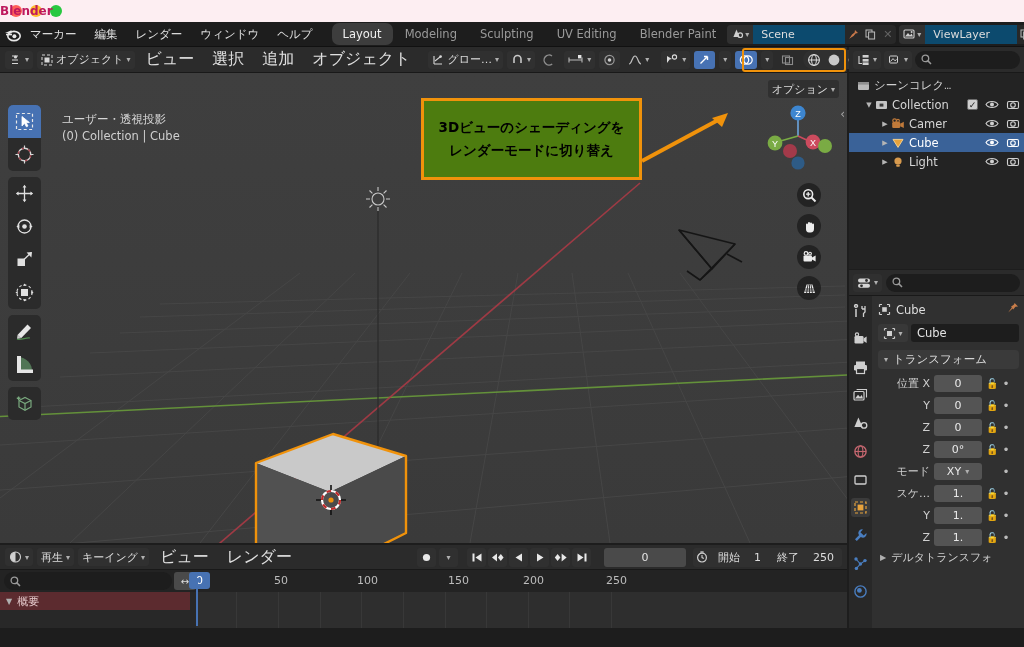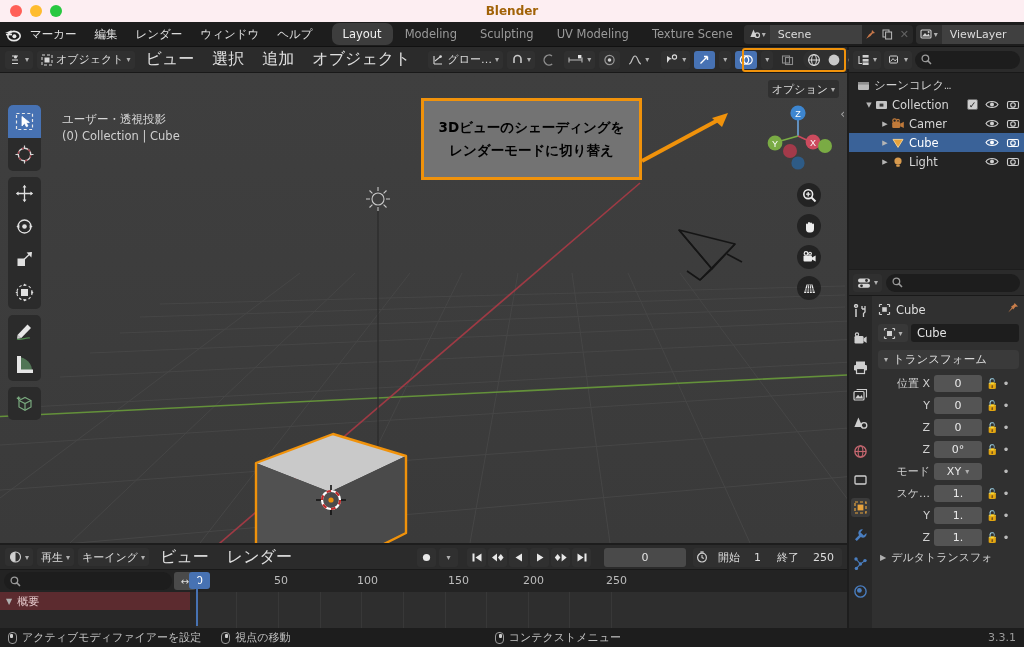--- a/index.html
+++ b/index.html
@@ -12,41 +12,41 @@
 
   
   .titlebar {
     height:22px; background:#fdeef2; display:flex; align-items:center;
     position:relative;
   }
   .tl-dots { display:flex; gap:8px; padding-left:10px; }
   .dot { width:12px; height:12px; border-radius:50%; }
   .dot.red{background:#ff5f57;} .dot.yellow{background:#febc2e;} .dot.green{background:#28c840;}
   .tl-title {
-    position:absolute; left:0; right:0; text-align:center;
-    font-size:12px; font-weight:bold; color:#a16207;
+    position:absolute; left:0; right:0; text-align:left;
+    font-size:12px; font-weight:bold; color:#be185d;
   }
 
   
   .topbar {
     height:25px; background:#1d1d1d; display:flex; align-items:center;
     gap:0px; padding:0 4px; border-bottom:1px solid #111;
   }
   .blender-logo { width:22px; height:18px; display:flex; align-items:center; justify-content:center; }
   .menu-item {
     padding:3px 9px; font-size:11.5px; color:#e0e0e0; white-space:nowrap;
   }
   .wstabs { display:flex; align-items:center; margin-left:10px; gap:1px; }
   .wstab { padding:4px 11px; font-size:11.5px; color:#9a9a9a; border-radius:7px; white-space:nowrap;}
   .wstab.active { background:#3d3d3d; color:#f0f0f0; }
   .topbar-right { margin-left:auto; display:flex; align-items:center; gap:3px; padding-right:4px;}
   .id-block { display:flex; align-items:center; background:#282828; border-radius:4px; height:19px; }
   .id-icon { width:26px; height:19px; background:#303030; border-radius:4px 0 0 4px;
              display:flex; align-items:center; justify-content:center; gap:1px; }
-  .id-name { background:#404040; height:19px; display:flex; align-items:center;
+  .id-name { background:#0c4a6e; height:19px; display:flex; align-items:center;
              padding:0 8px; min-width:92px; font-size:11px; color:#dcdcdc; }
   .mini-btn { width:17px; height:19px; display:flex; align-items:center; justify-content:center;
               color:#b9b9b9; font-size:11px; }
   .mini-btn.dim { color:#636363; }
 
   
   .vp-header {
     position:absolute; left:0; top:47px; width:847px; height:26px;
     background:#2b2b2b; display:flex; align-items:center; gap:4px; padding:0 5px;
     border-bottom:1px solid #191919;
@@ -86,21 +86,21 @@
   
   .gizmo { position:absolute; right:14px; top:28px; width:70px; height:70px; }
   .navbtns { position:absolute; right:26px; top:110px; display:flex; flex-direction:column; gap:7px; }
   .navbtn { width:24px; height:24px; border-radius:50%; background:rgba(20,20,20,0.62);
             display:flex; align-items:center; justify-content:center; color:#e7e7e7; }
   .sidebar-arrow { position:absolute; right:2px; top:34px; color:#a8a8a8; font-size:12px;}
 
   
   .callout {
     position:absolute; left:421px; top:98px; width:221px; height:82px;
-    background:#737373; border:3px solid #f0920b; display:flex; flex-direction:column;
+    background:#4d7c0f; border:3px solid #f0920b; display:flex; flex-direction:column;
     align-items:center; justify-content:center; gap:4px;
     color:#000; font-size:13.5px; font-weight:bold; line-height:19px;
   }
   .callout-line { position:absolute; pointer-events:none; left:600px; top:40px; }
 
   
   .outliner { position:absolute; left:849px; top:47px; width:175px; height:222px; background:#232323; }
   .ol-header { height:26px; background:#2b2b2b; display:flex; align-items:center; gap:3px;
                padding:0 4px; border-bottom:1px solid #191919; }
   .ol-search { flex:1; height:18px; background:#1d1d1d; border-radius:9px; display:flex;
@@ -215,22 +215,22 @@
     <div class="menu-item">マーカー</div>
     <div class="menu-item">編集</div>
     <div class="menu-item">レンダー</div>
     <div class="menu-item">ウィンドウ</div>
     <div class="menu-item">ヘルプ</div>
 
     <div class="wstabs">
       <div class="wstab active">Layout</div>
       <div class="wstab">Modeling</div>
       <div class="wstab">Sculpting</div>
-      <div class="wstab">UV Modeling</div>
-      <div class="wstab">Texture Scene</div>
+      <div class="wstab">UV Editing</div>
+      <div class="wstab">Blender Paint</div>
     </div>
 
     <div class="topbar-right">
       <div class="id-block">
         <div class="id-icon">
           <svg width="13" height="12" viewBox="0 0 13 12">
             <path d="M5.5 1.5 L8.6 9 L2.4 9 Z" fill="#cfcfcf"></path>
             <circle cx="9.2" cy="7.2" r="2.3" fill="none" stroke="#cfcfcf" stroke-width="1.2"></circle>
           </svg>
           <span class="chev">▾</span>
@@ -1055,29 +1055,14 @@
         <div class="tl-gridline" style="left:290px"></div>
         <div class="tl-gridline" style="left:332px"></div>
         <div class="tl-gridline" style="left:373px"></div>
         <div class="tl-gridline" style="left:415px"></div>
       </div>
       <div class="playhead-line" style="left:196px; top:-14px; height:48px;"></div>
 
     </div>
   </div>
 
-  <div class="status">
-    <div class="st-item">
-      <span class="mouse-ic"></span>
-      <span>アクティブモディファイアーを設定</span>
-    </div>
-    <div class="st-item" style="margin-left:14px;">
-      <span class="mouse-ic mid"></span>
-      <span>視点の移動</span>
-    </div>
-    <div class="st-item" style="margin-left:198px;">
-      <span class="mouse-ic right"></span>
-      <span>コンテクストメニュー</span>
-    </div>
-    <div class="st-ver">3.3.1</div>
-  </div>
 
 </div>
 
 </body></html>

